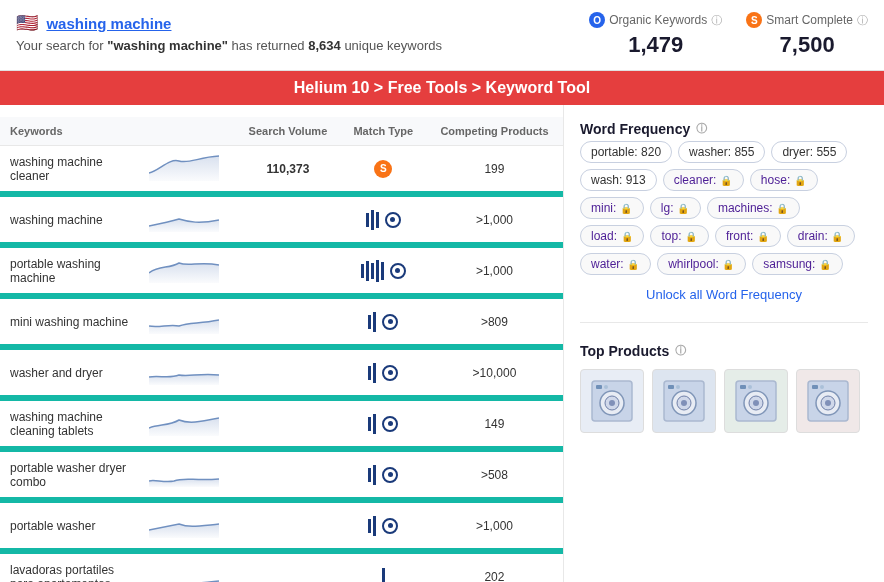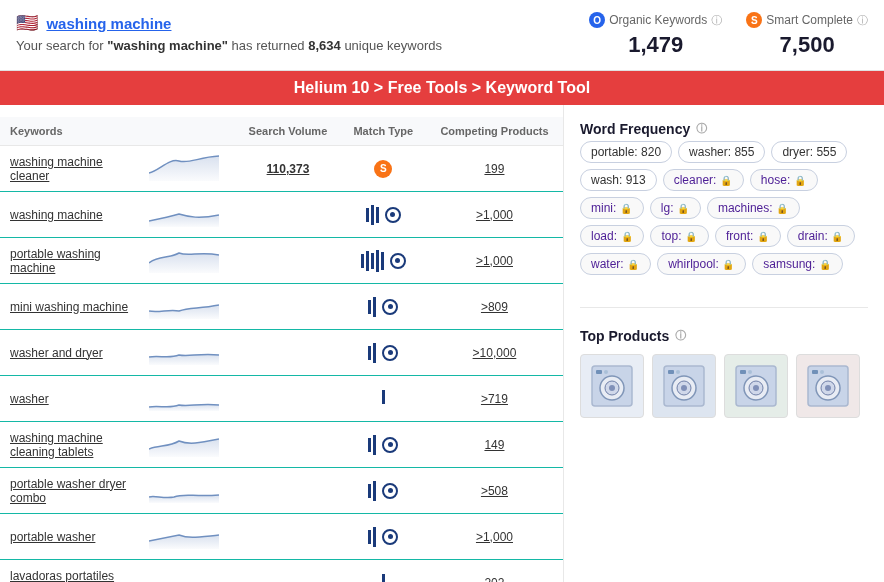--- a/index.html
+++ b/index.html
@@ -24,21 +24,21 @@
     .banner { background: #e53e3e; color: #fff; text-align: center; padding: 8px; font-size: 16px; font-weight: 600; margin: 0; }
 
     .main-content { display: flex; gap: 0; background: #fff; }
 
     
     .keyword-table-section { flex: 1; padding: 12px 0; border-right: 1px solid #e8e8e8; }
     table { width: 100%; border-collapse: collapse; }
     thead tr { background: #f8f9fb; }
     th { padding: 8px 10px; text-align: left; font-size: 11px; color: #666; font-weight: 600; border-bottom: 1px solid #e8e8e8; white-space: nowrap; }
     th.center { text-align: center; }
-    td { padding: 7px 10px; border-bottom: 1px solid #14b8a6; font-size: 12px; color: #333; vertical-align: middle; text-decoration: underline; }
+    td { padding: 7px 10px; border-bottom: 6px solid #14b8a6; font-size: 12px; color: #333; vertical-align: middle; }
     td.center { text-align: center; }
     td.right { text-align: center; }
     .keyword-name { max-width: 130px; }
     .smart-s { width: 18px; height: 18px; border-radius: 50%; background: #f97316; display: inline-flex; align-items: center; justify-content: center; color: #fff; font-weight: bold; font-size: 10px; }
 
     
     .right-panel { width: 320px; padding: 16px; display: flex; flex-direction: column; gap: 12px; }
 
     .word-freq-section { background: #fff; }
     .section-title { font-size: 14px; font-weight: 700; color: #1a1a2e; margin-bottom: 4px; display: flex; align-items: flex-start; gap: 6px; }
@@ -211,38 +211,20 @@
       <td class="center"><div style="display:inline-flex;align-items:center;gap:2px;">
                 <div style="width:3px;height:14px;background:#1a3a7a;display:inline-block;"></div>
                 <div style="width:3px;height:20px;background:#1a3a7a;display:inline-block;"></div>
                 <span style="width:16px;height:16px;border-radius:50%;border:2px solid #1a3a7a;display:inline-flex;align-items:center;justify-content:center;vertical-align:middle;margin-left:4px;">
                   <span style="width:5px;height:5px;border-radius:50%;background:#1a3a7a;"></span>
                 </span>
               </div></td>
       <td class="center">&gt;10,000</td>
     </tr>
           <tr>
-      <td class="keyword-name">washer</td>
-      <td><svg class="sparkline-svg" viewBox="0 0 70 28" xmlns="http://www.w3.org/2000/svg">
-      <defs>
-                  <linearGradient id="sg5" x1="0" y1="0" x2="0" y2="1">
-                    <stop offset="0%" stop-color="#a0b4d6" stop-opacity="0.4"></stop>
-                    <stop offset="100%" stop-color="#a0b4d6" stop-opacity="0.05"></stop>
-                  </linearGradient>
-                </defs>
-      <path d="M0,24 C10,22 20,26 30,22 C40,24 50,20 70,22 L70,28 L0,28 Z" fill="url(#sg5)"></path>
-      <path d="M0,24 C10,22 20,26 30,22 C40,24 50,20 70,22" fill="none" stroke="#7090c0" stroke-width="1.5"></path>
-    </svg></td>
-      <td class="right" style="font-weight:600;"></td>
-      <td class="center"><div style="display:inline-flex;gap:2px;align-items:flex-end;">
-                <div style="width:3px;height:14px;background:#1a3a7a;display:inline-block;"></div>
-              </div></td>
-      <td class="center">&gt;719</td>
-    </tr>
-          <tr>
       <td class="keyword-name">washing machine cleaning tablets</td>
       <td><svg class="sparkline-svg" viewBox="0 0 70 28" xmlns="http://www.w3.org/2000/svg">
       <defs>
                   <linearGradient id="sg6" x1="0" y1="0" x2="0" y2="1">
                     <stop offset="0%" stop-color="#a0b4d6" stop-opacity="0.4"></stop>
                     <stop offset="100%" stop-color="#a0b4d6" stop-opacity="0.05"></stop>
                   </linearGradient>
                 </defs>
       <path d="M0,20 C10,16 20,18 30,12 C40,16 50,14 70,10 L70,28 L0,28 Z" fill="url(#sg6)"></path>
       <path d="M0,20 C10,16 20,18 30,12 C40,16 50,14 70,10" fill="none" stroke="#7090c0" stroke-width="1.5"></path>
@@ -377,20 +359,21 @@
           </div>
           <div class="tag-locked">
             <span>whirlpool:</span>
             <span class="lock-icon">🔒</span>
           </div>
           <div class="tag-locked">
             <span>samsung:</span>
             <span class="lock-icon">🔒</span>
           </div>
         </div>
+      <a class="unlock-link">Unlock all Word Frequency</a>
     </div>
 
     <hr class="divider">
 
     <div class="top-products-section">
       <div class="section-title">
         <span>Top Products</span>
         <span class="info-icon">ⓘ</span>
       </div>
       <div class="products-row" id="products-row">

